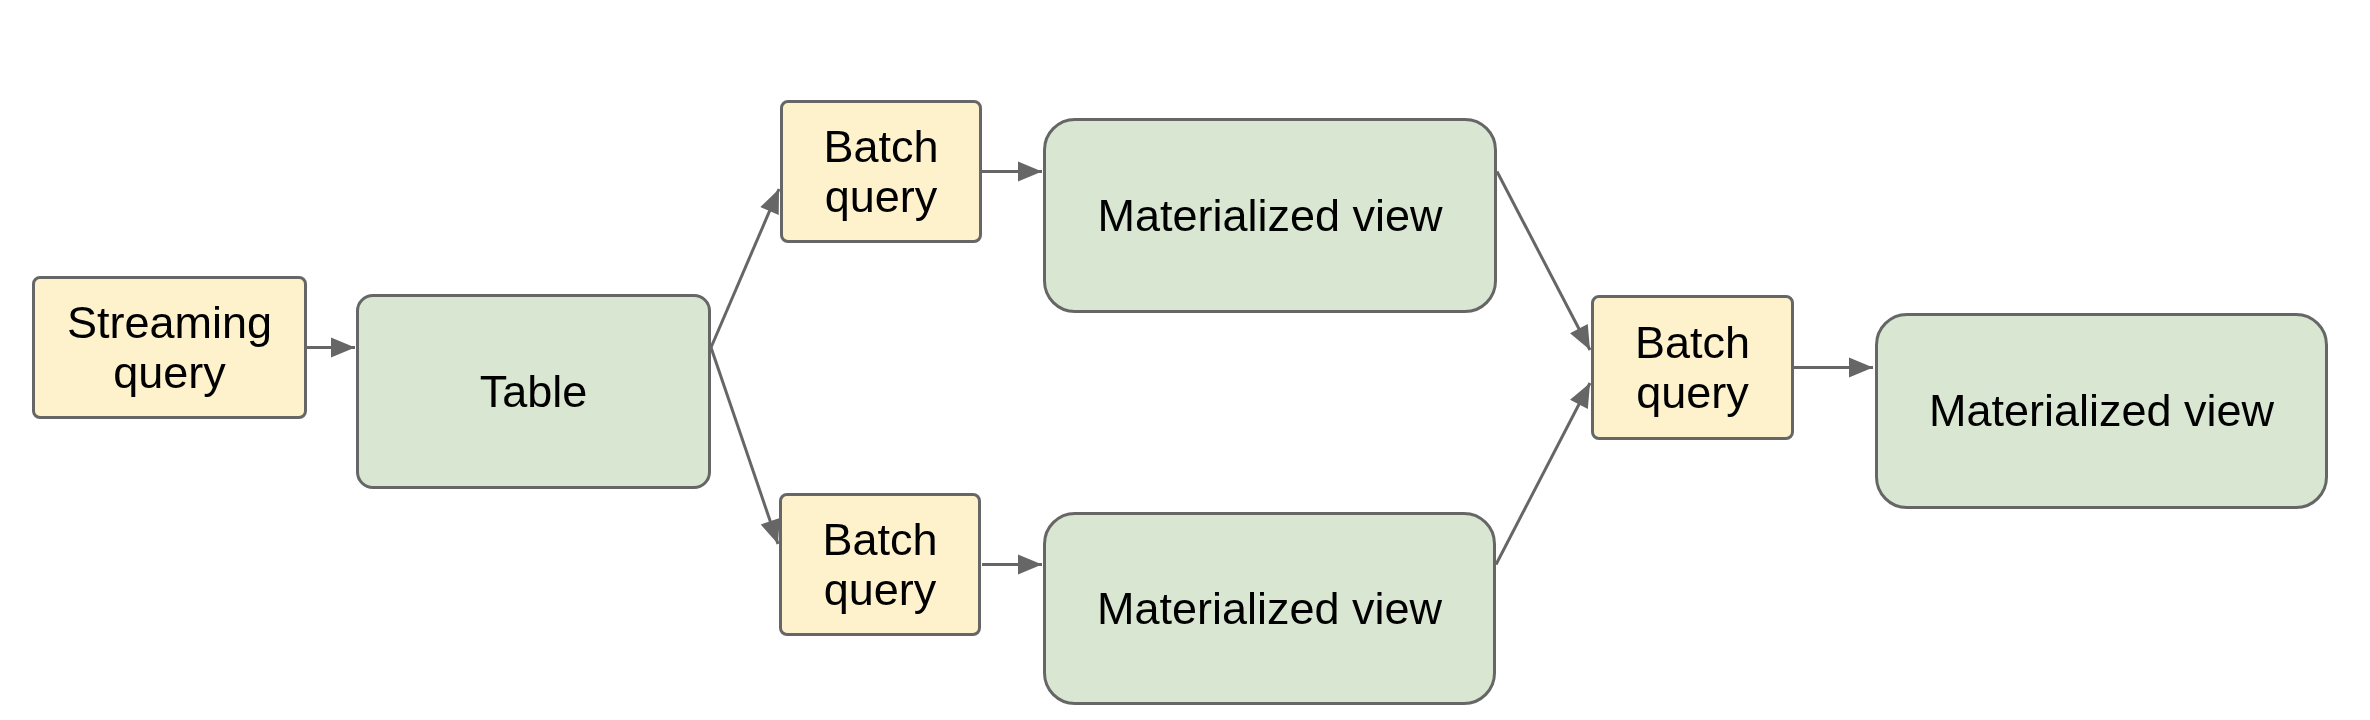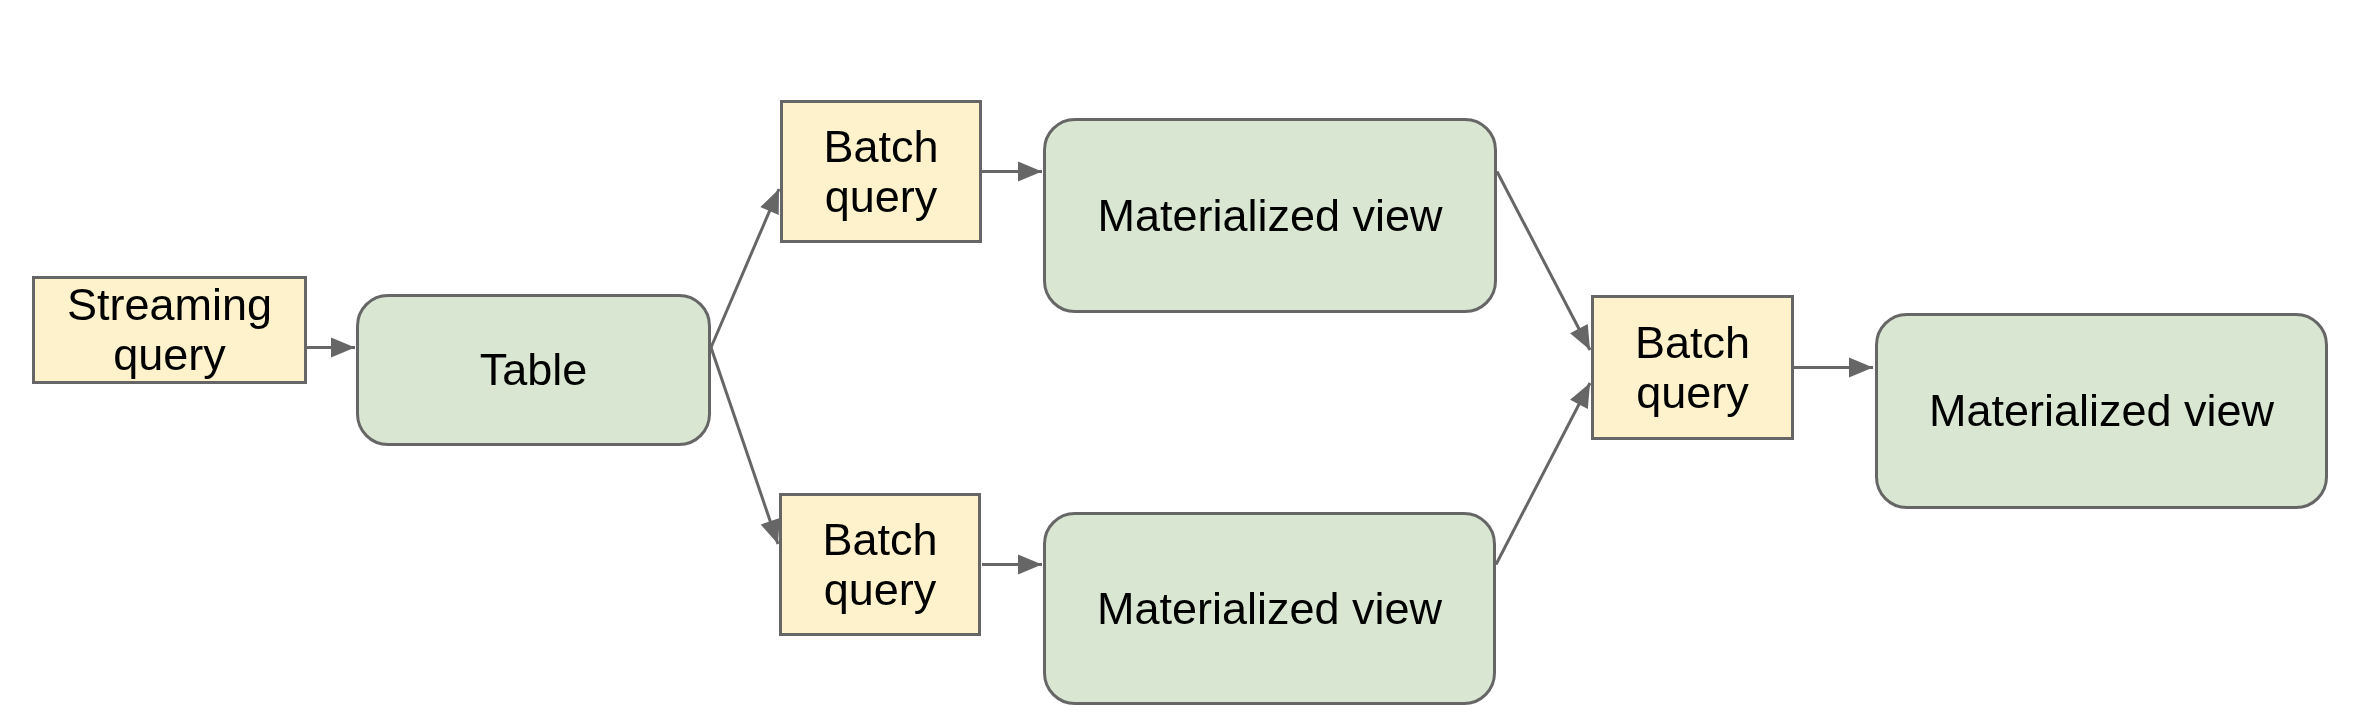--- a/index.html
+++ b/index.html
@@ -37,30 +37,30 @@
     justify-content: center;
     text-align: center;
     font-size: 45px;
     line-height: 50px;
     color: var(--text);
     border: 3px solid var(--border);
     padding: 4px 10px;
   }
   .node--query {
     background: var(--query-fill);
-    border-radius: 0;
+    border-radius: 8px;
   }
   .node--artifact {
     background: var(--artifact-fill);
     border-radius: 32px;
     margin-top: 44px;
   }
   
-  #n-streaming-query      { left: 32px;   top: 276px; width: 275px; height: 108px; }
-  #n-table                { left: 356px;  top: 250px; width: 355px; height: 152px; }
+  #n-streaming-query      { left: 32px;   top: 276px; width: 275px; height: 143px; }
+  #n-table                { left: 356px;  top: 250px; width: 355px; height: 195px; border-radius: 17px; }
   #n-batch-query-top      { left: 780px;  top: 100px; width: 202px; height: 143px; }
   #n-mv-top               { left: 1043px; top: 74px;  width: 454px; height: 195px; }
   #n-batch-query-bottom   { left: 779px;  top: 493px; width: 202px; height: 143px; }
   #n-mv-bottom            { left: 1043px; top: 468px; width: 453px; height: 193px; }
   #n-batch-query-center   { left: 1591px; top: 295px; width: 203px; height: 145px; }
   #n-mv-final             { left: 1875px; top: 269px; width: 453px; height: 196px; }
 </style>
 </head>
 <body>
 

